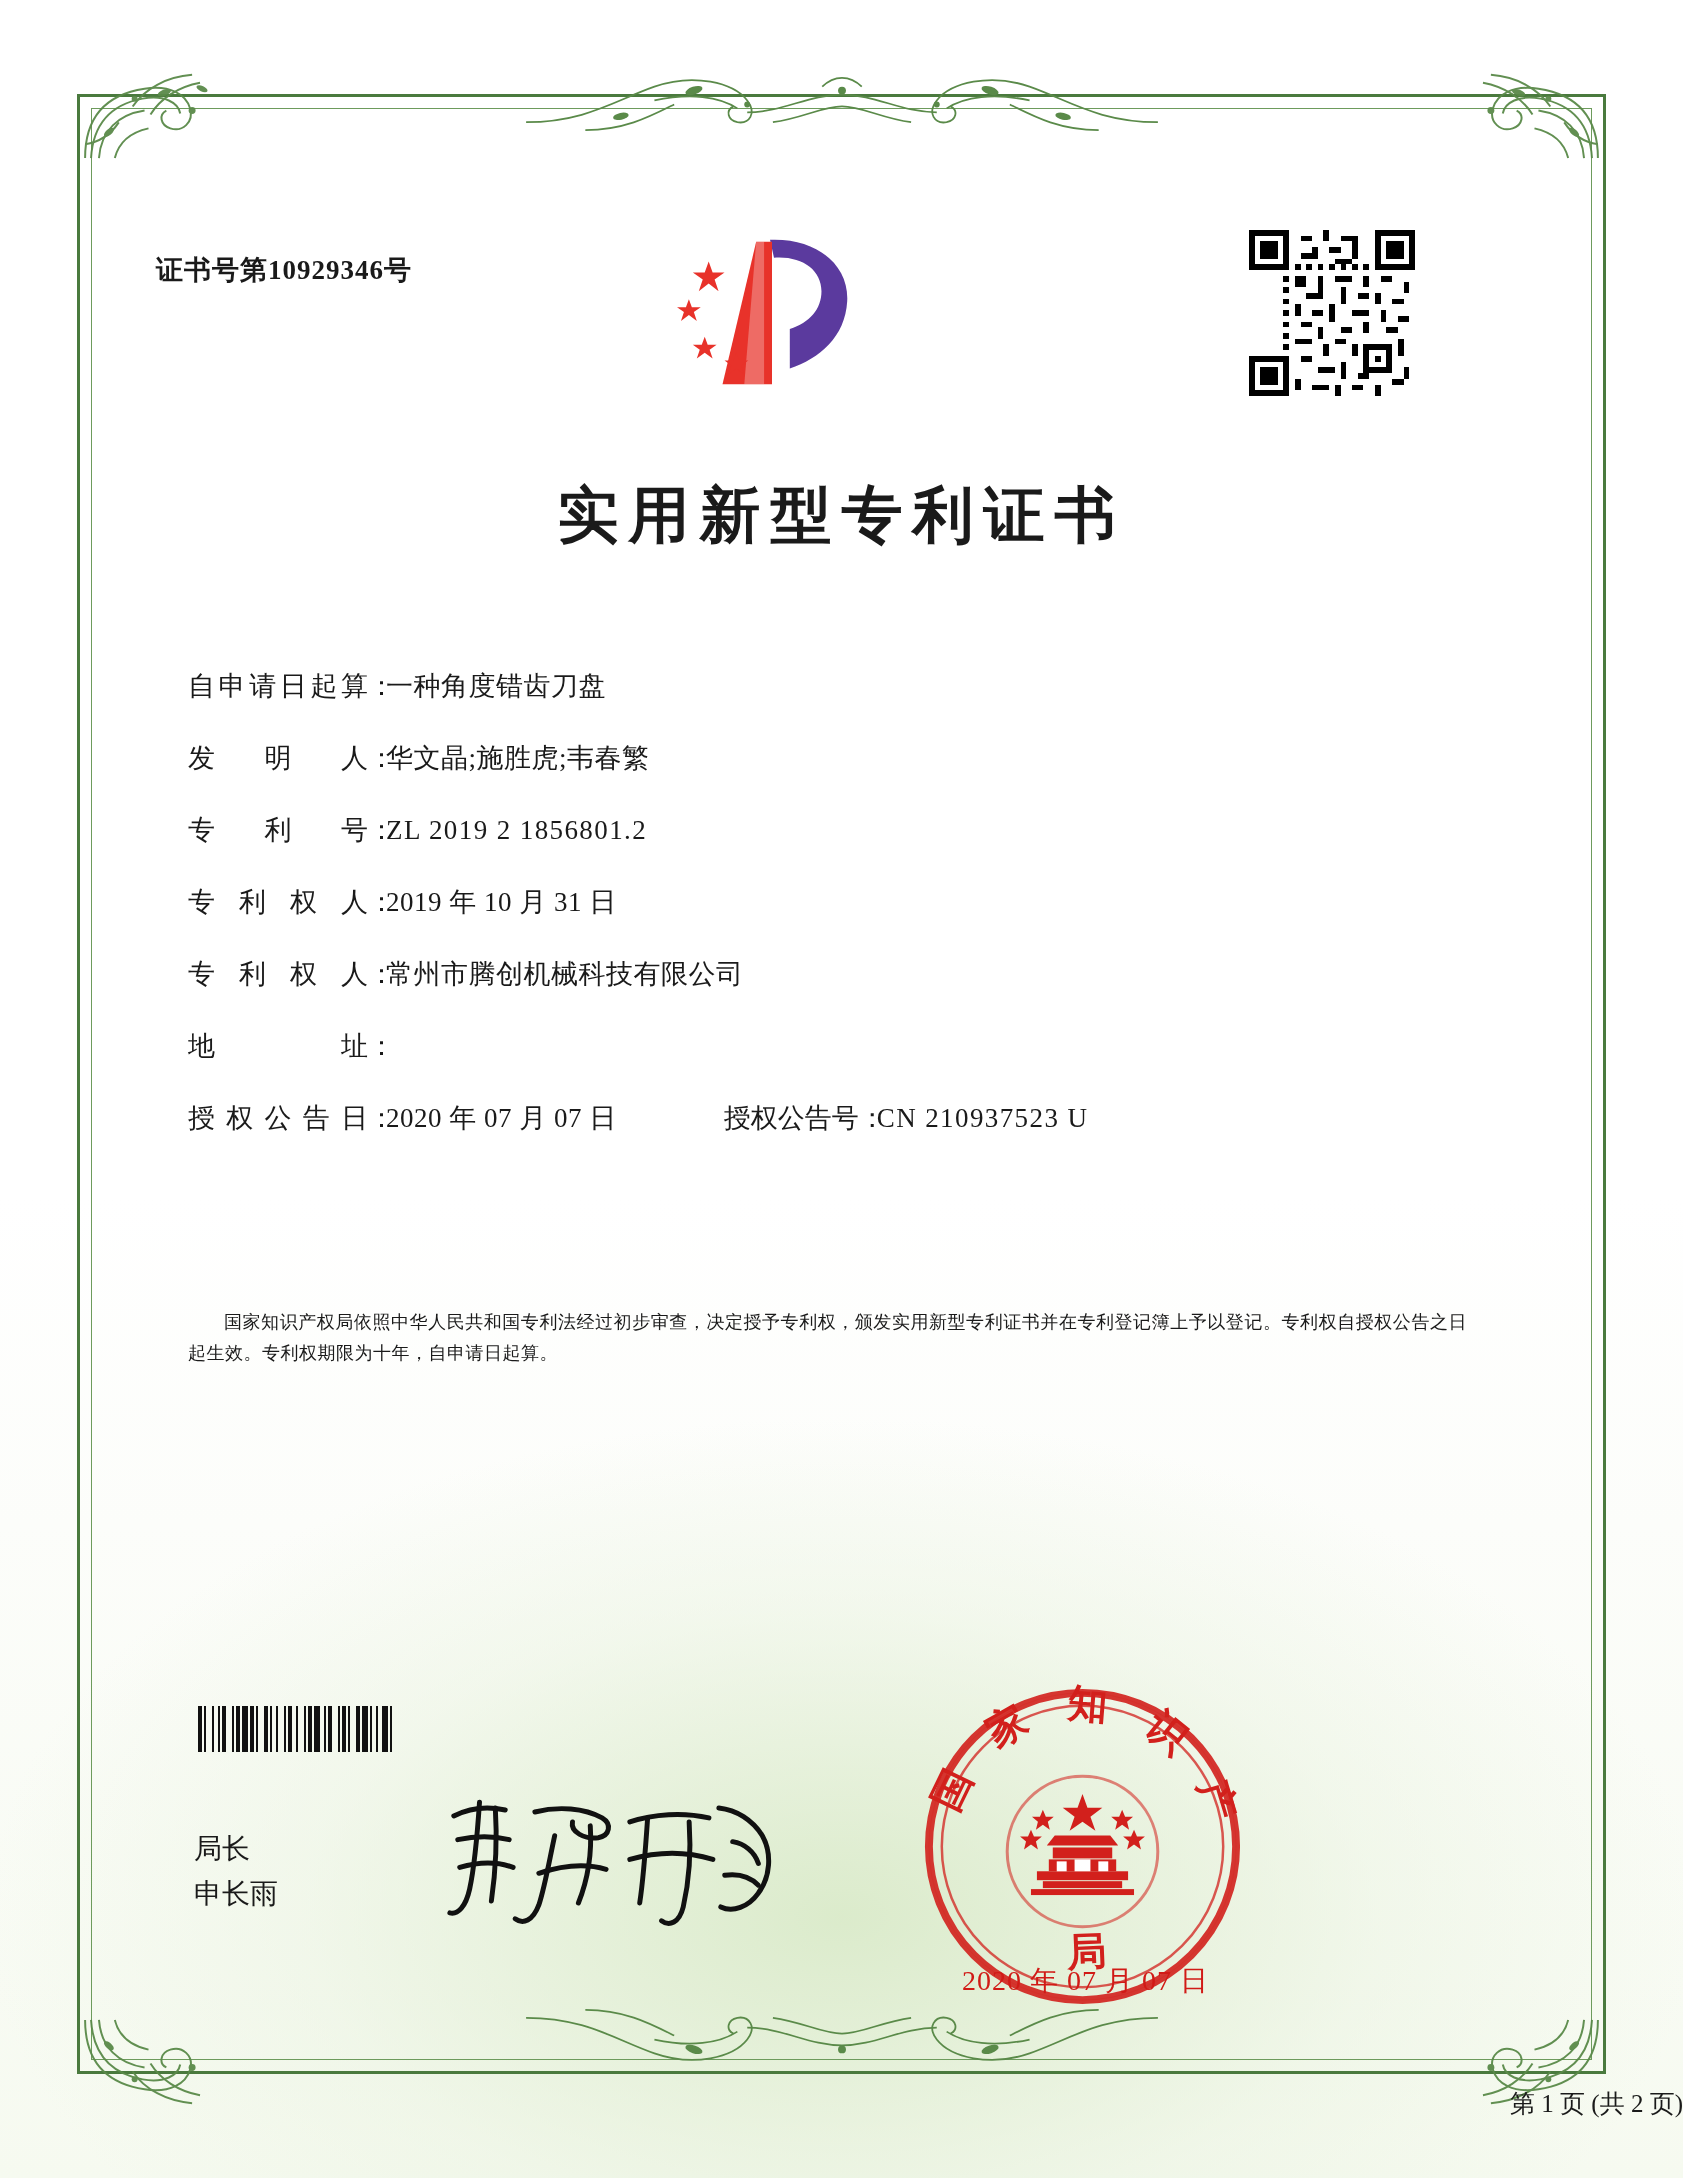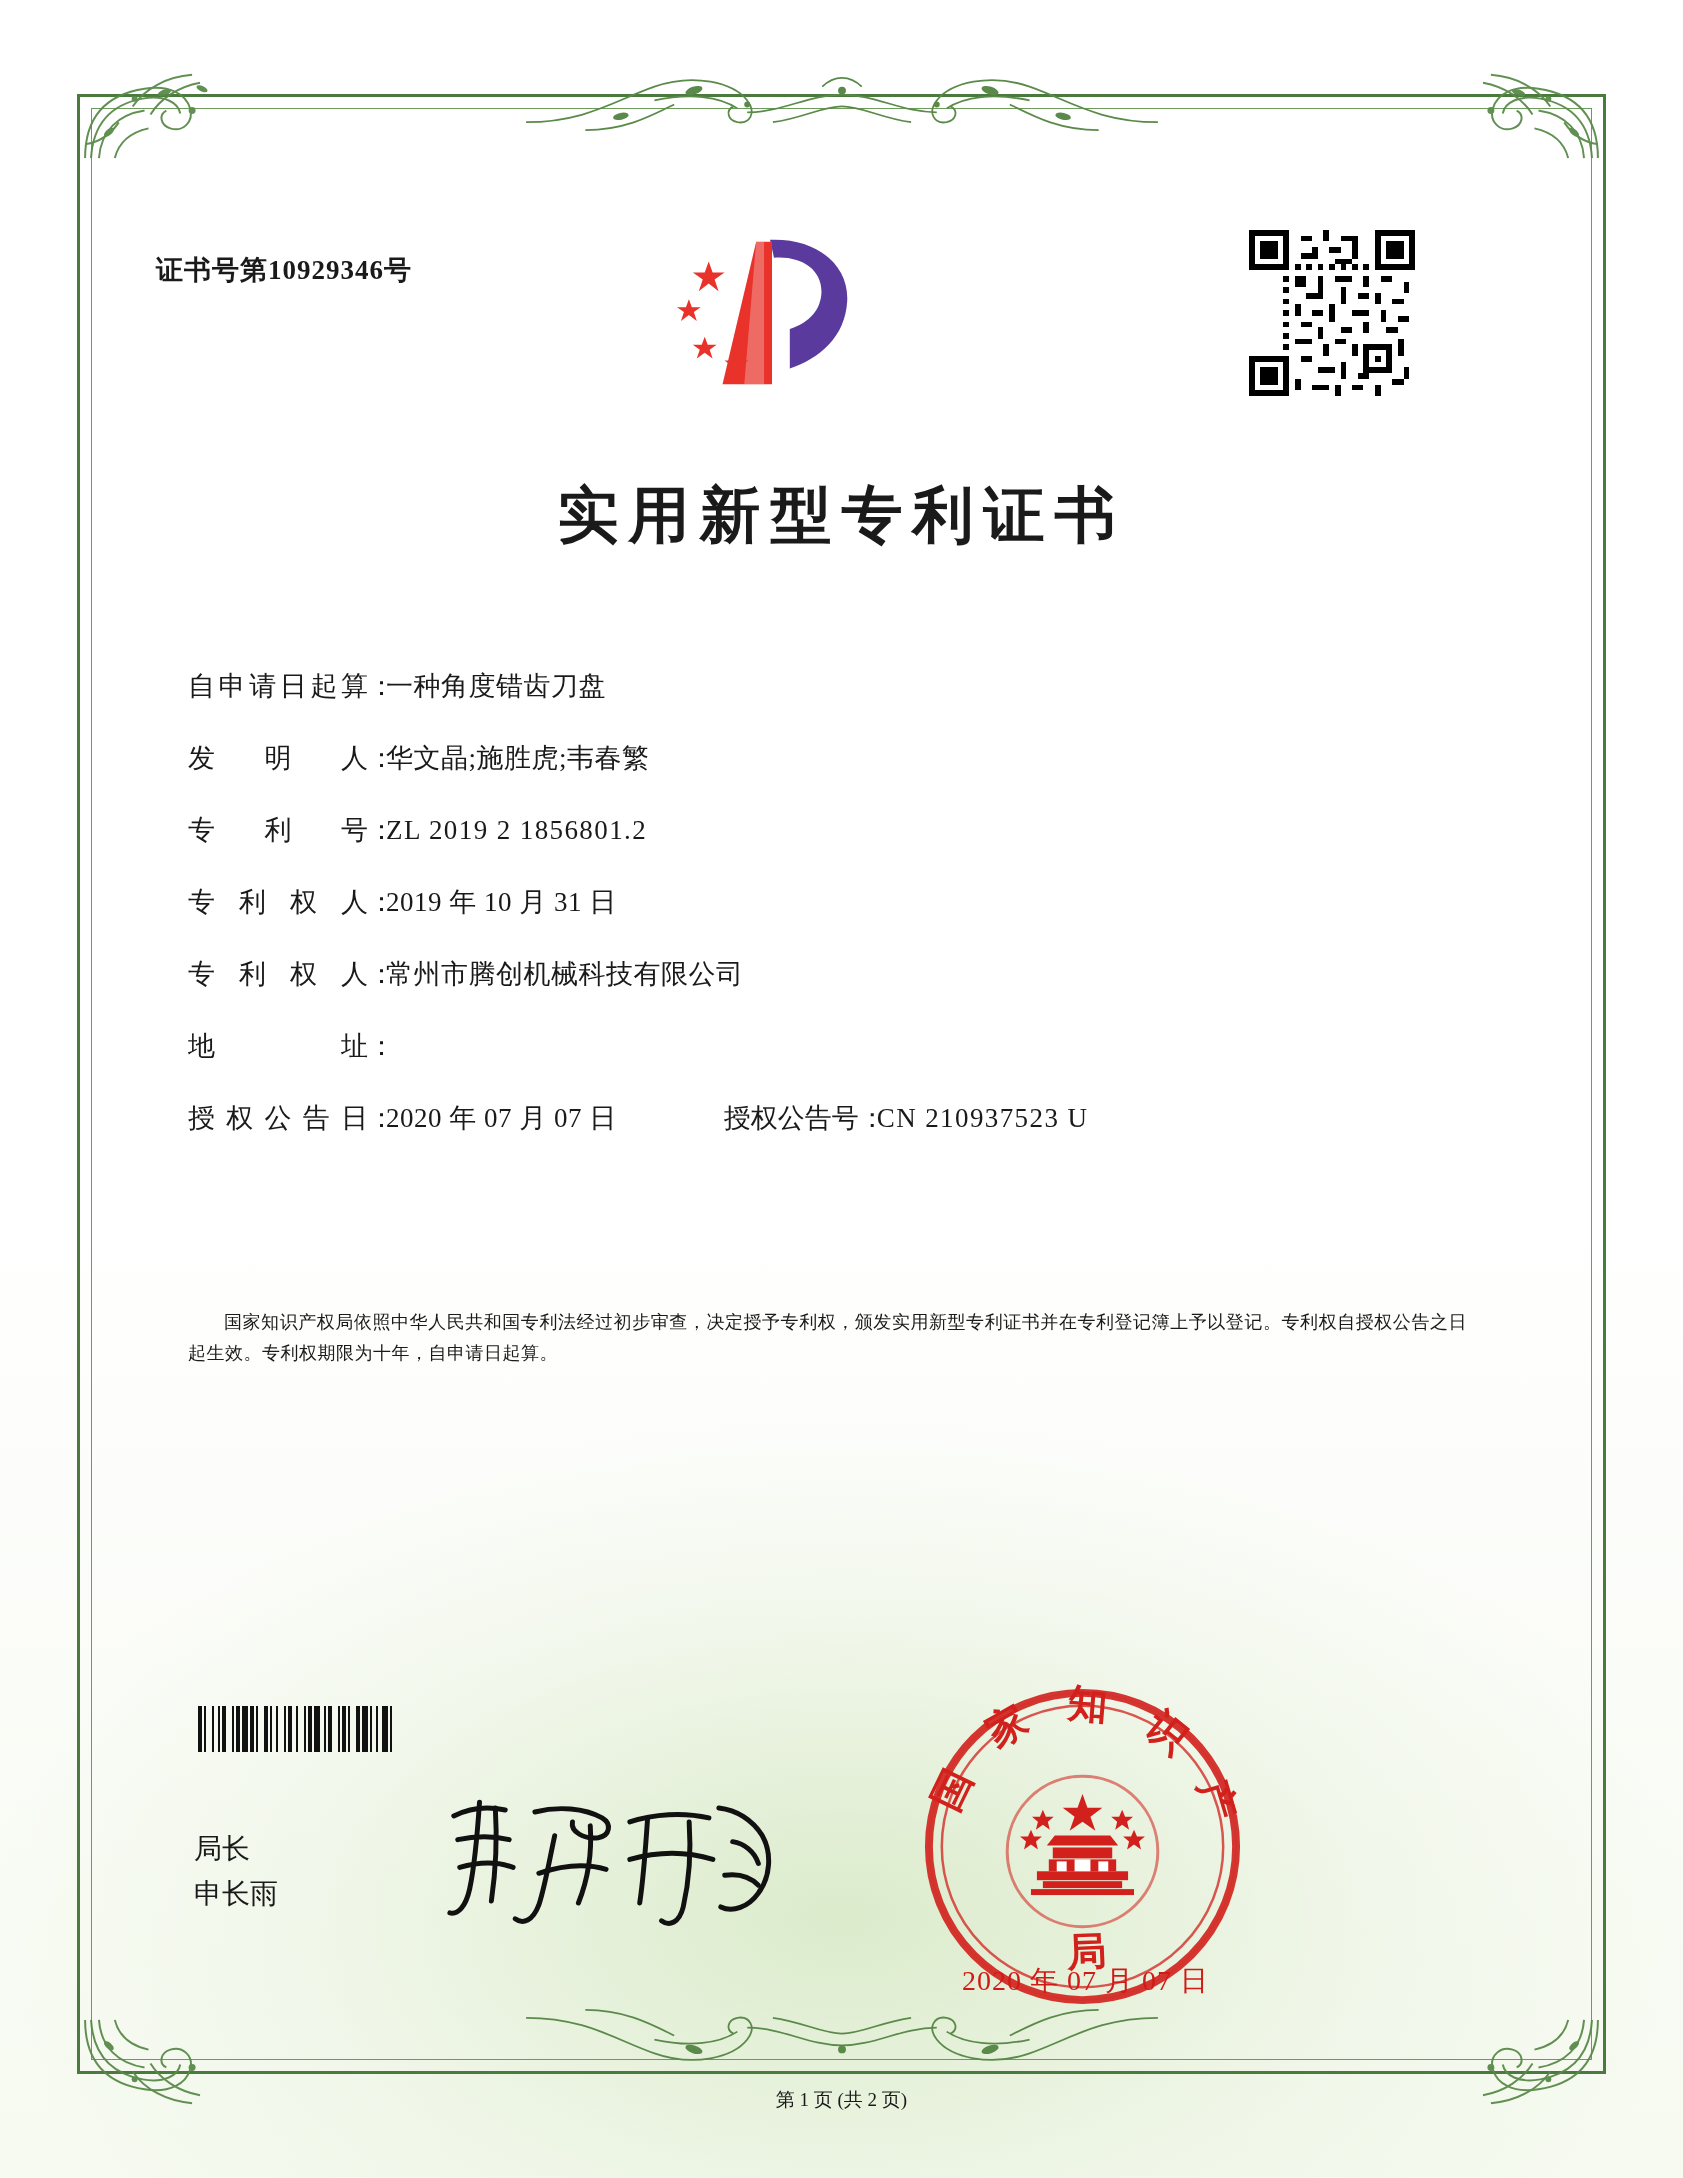--- a/index.html
+++ b/index.html
@@ -178,22 +178,22 @@
     color: #d11a16;
     letter-spacing: 1px;
     white-space: nowrap;
   }
 
   
   .footer {
     position: absolute;
     left: 0; right: 0;
     top: 2087px;
-    text-align: center;
-    font-size: 19px;
+    text-align: right;
+    font-size: 25px;
     font-family: Liberation Serif, serif;
   }
 </style>
 </head>
 <body>
 
 <div class="page">
 
   <div class="border-outer"></div>
   <div class="border-inner"></div>

